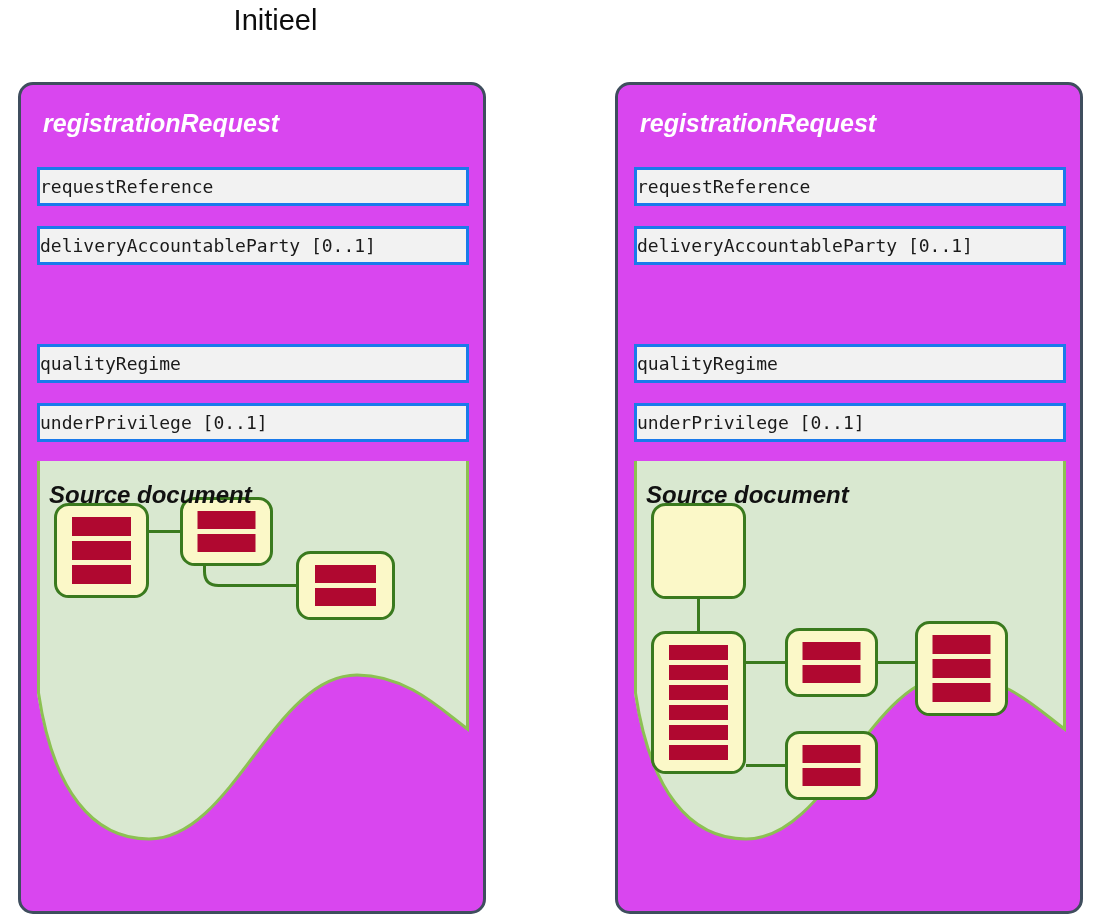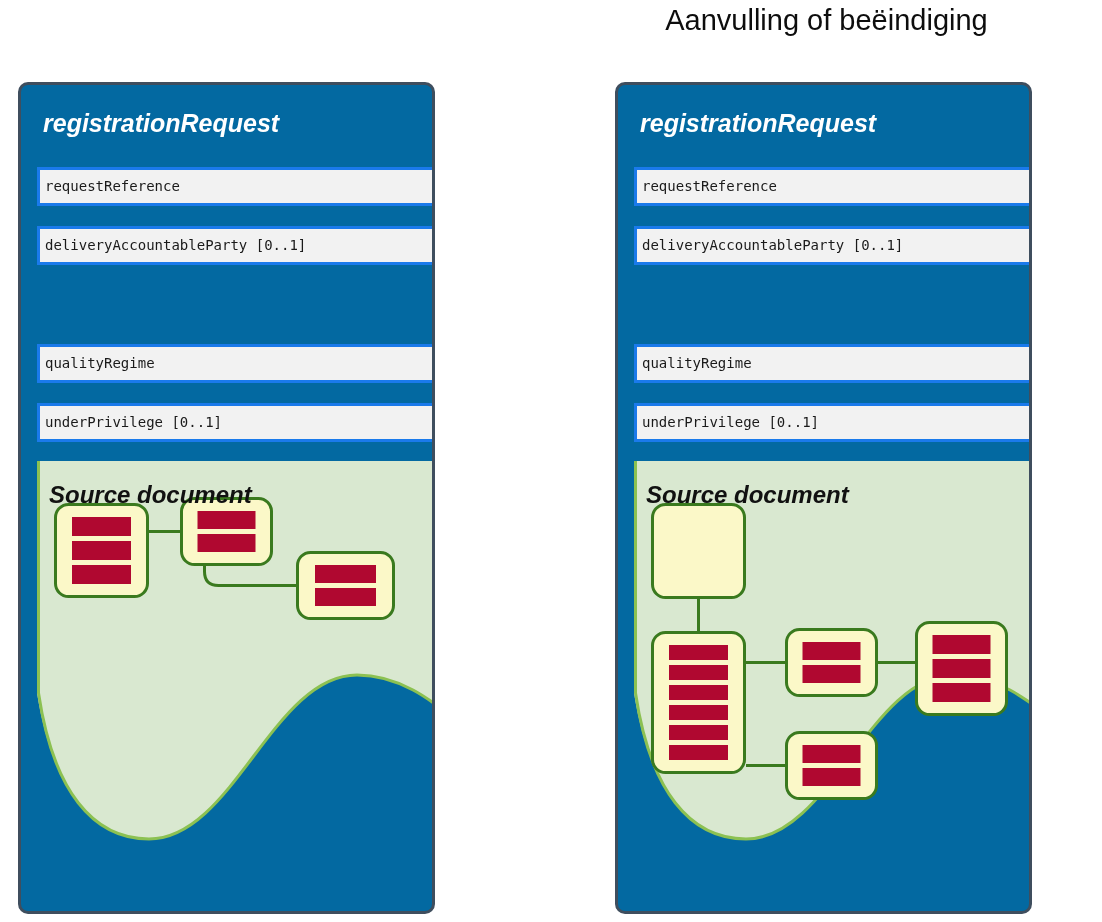--- a/index.html
+++ b/index.html
@@ -32,25 +32,25 @@
     text-align: center;
     font-size: 29px;
     color: #0d0d0d;
     font-family: "Liberation Sans", sans-serif;
     white-space: nowrap;
   }
 
   .card {
     position: absolute;
     top: 82px;
-    width: 417px;
+    width: 468px;
     height: 832px;
-    background: #0369a1;
+    background: #d946ef;
     border: 3px solid #3f4e5e;
-    border-radius: 10px;
+    border-radius: 15px;
     box-sizing: border-box;
     overflow: hidden;
   }
   #card-left  { left: 18px; }
   #card-right { left: 615px; }
 
   .card-title {
     position: absolute;
     top: 24px;
     left: 22px;
@@ -64,24 +64,23 @@
 
   .field {
     position: absolute;
     left: 16px;
     width: 432px;
     height: 39px;
     background: #f2f2f2;
     border: 3px solid #1a7aeb;
     box-sizing: border-box;
     font-family: "DejaVu Sans Mono", monospace;
-    font-size: 14px;
+    font-size: 18px;
     color: #1a1a1a;
     line-height: 33px;
-    padding-left: 5px;
     white-space: nowrap;
     overflow: hidden;
   }
 
   
   .source-doc {
     position: absolute;
     left: 16px;
     top: 376px;
     width: 432px;
@@ -110,20 +109,21 @@
     position: absolute;
     inset: 0;
     width: 432px;
     height: 456px;
   }
 </style>
 </head>
 <body>
 
 <div class="panel-column" id="col-left">
+    <div class="column-title">Initieel</div>
     <div class="card" id="card-left" style="left: 18px;">
       <div class="card-title">registrationRequest</div>
       <div class="field" style="top: 82px;">requestReference</div>
       <div class="field" style="top: 141px;">deliveryAccountableParty [0..1]</div>
       <div class="field" style="top: 259px;">qualityRegime</div>
       <div class="field" style="top: 318px;">underPrivilege [0..1]</div>
       <div class="source-doc">
         <svg class="wave-bg" viewBox="0 0 432 456" preserveAspectRatio="none">
           <path d="M 0 0 L 432 0 L 432 268 C 408 252, 372 214, 320 214 C 236 214, 196 378, 112 378 C 56 378, 16 330, 0 232 Z" fill="#d9e8d0" stroke="none"></path>
           <path d="M 1.5 0 L 1.5 232 C 16 330, 56 378, 112 378 C 196 378, 236 214, 320 214 C 372 214, 408 252, 430.5 268 L 430.5 0" fill="none" stroke="#8cc152" stroke-width="3"></path>
@@ -146,21 +146,20 @@
             <rect x="260.5" y="91.5" width="96" height="66" rx="13" fill="#fbf8c8" stroke="#3a7a1e" stroke-width="3"></rect>
             <rect x="278" y="104" width="61" height="18" fill="#b00830"></rect>
             <rect x="278" y="127" width="61" height="18" fill="#b00830"></rect>
           </g>
         </svg>
         <div class="source-title">Source document</div>
       </div>
     </div>
   </div>
 <div class="panel-column" id="col-right">
-    <div class="column-title">Aanvulling of beëindiging</div>
     <div class="card" id="card-right" style="left: 64px;">
       <div class="card-title">registrationRequest</div>
       <div class="field" style="top: 82px;">requestReference</div>
       <div class="field" style="top: 141px;">deliveryAccountableParty [0..1]</div>
       <div class="field" style="top: 259px;">qualityRegime</div>
       <div class="field" style="top: 318px;">underPrivilege [0..1]</div>
       <div class="source-doc">
         <svg class="wave-bg" viewBox="0 0 432 456" preserveAspectRatio="none">
           <path d="M 0 0 L 432 0 L 432 268 C 408 252, 372 214, 320 214 C 236 214, 196 378, 112 378 C 56 378, 16 330, 0 232 Z" fill="#d9e8d0" stroke="none"></path>
           <path d="M 1.5 0 L 1.5 232 C 16 330, 56 378, 112 378 C 196 378, 236 214, 320 214 C 372 214, 408 252, 430.5 268 L 430.5 0" fill="none" stroke="#8cc152" stroke-width="3"></path>

